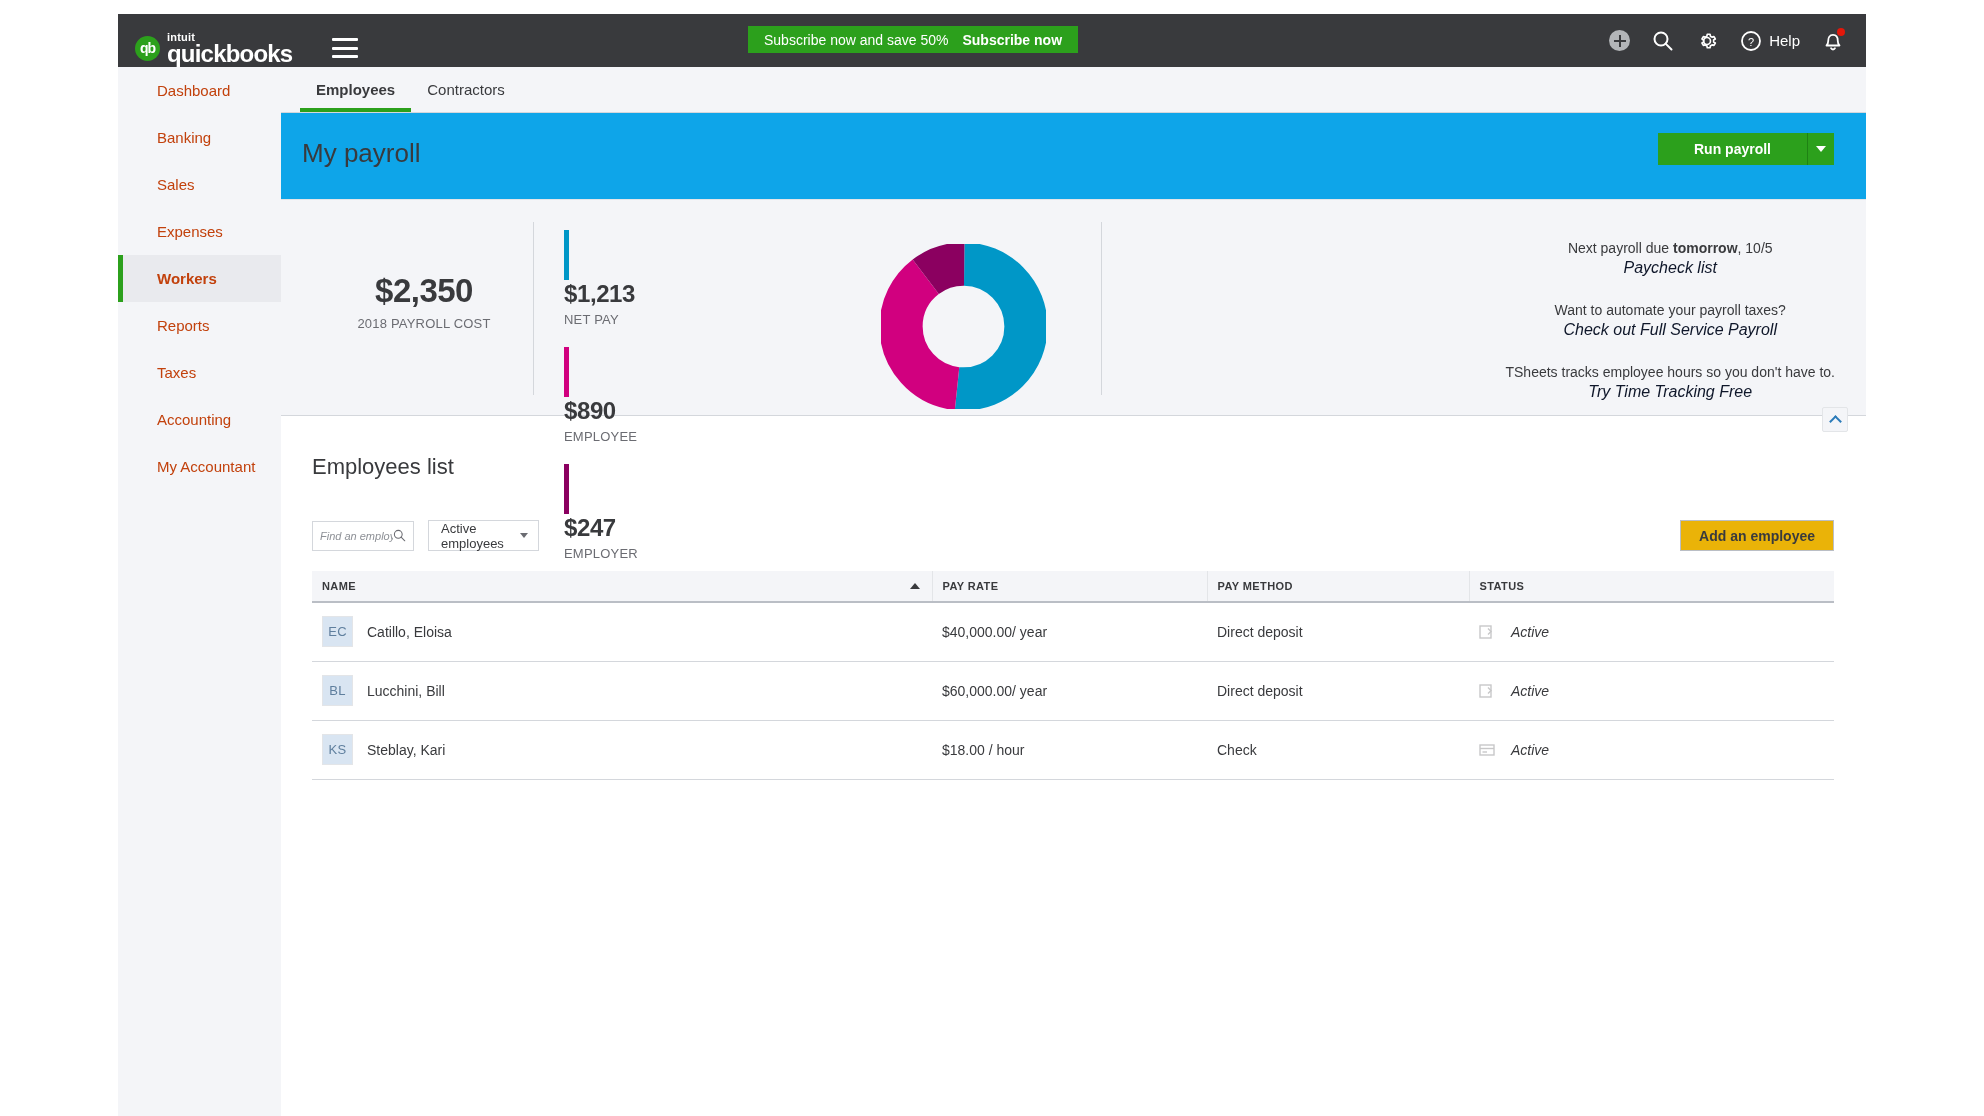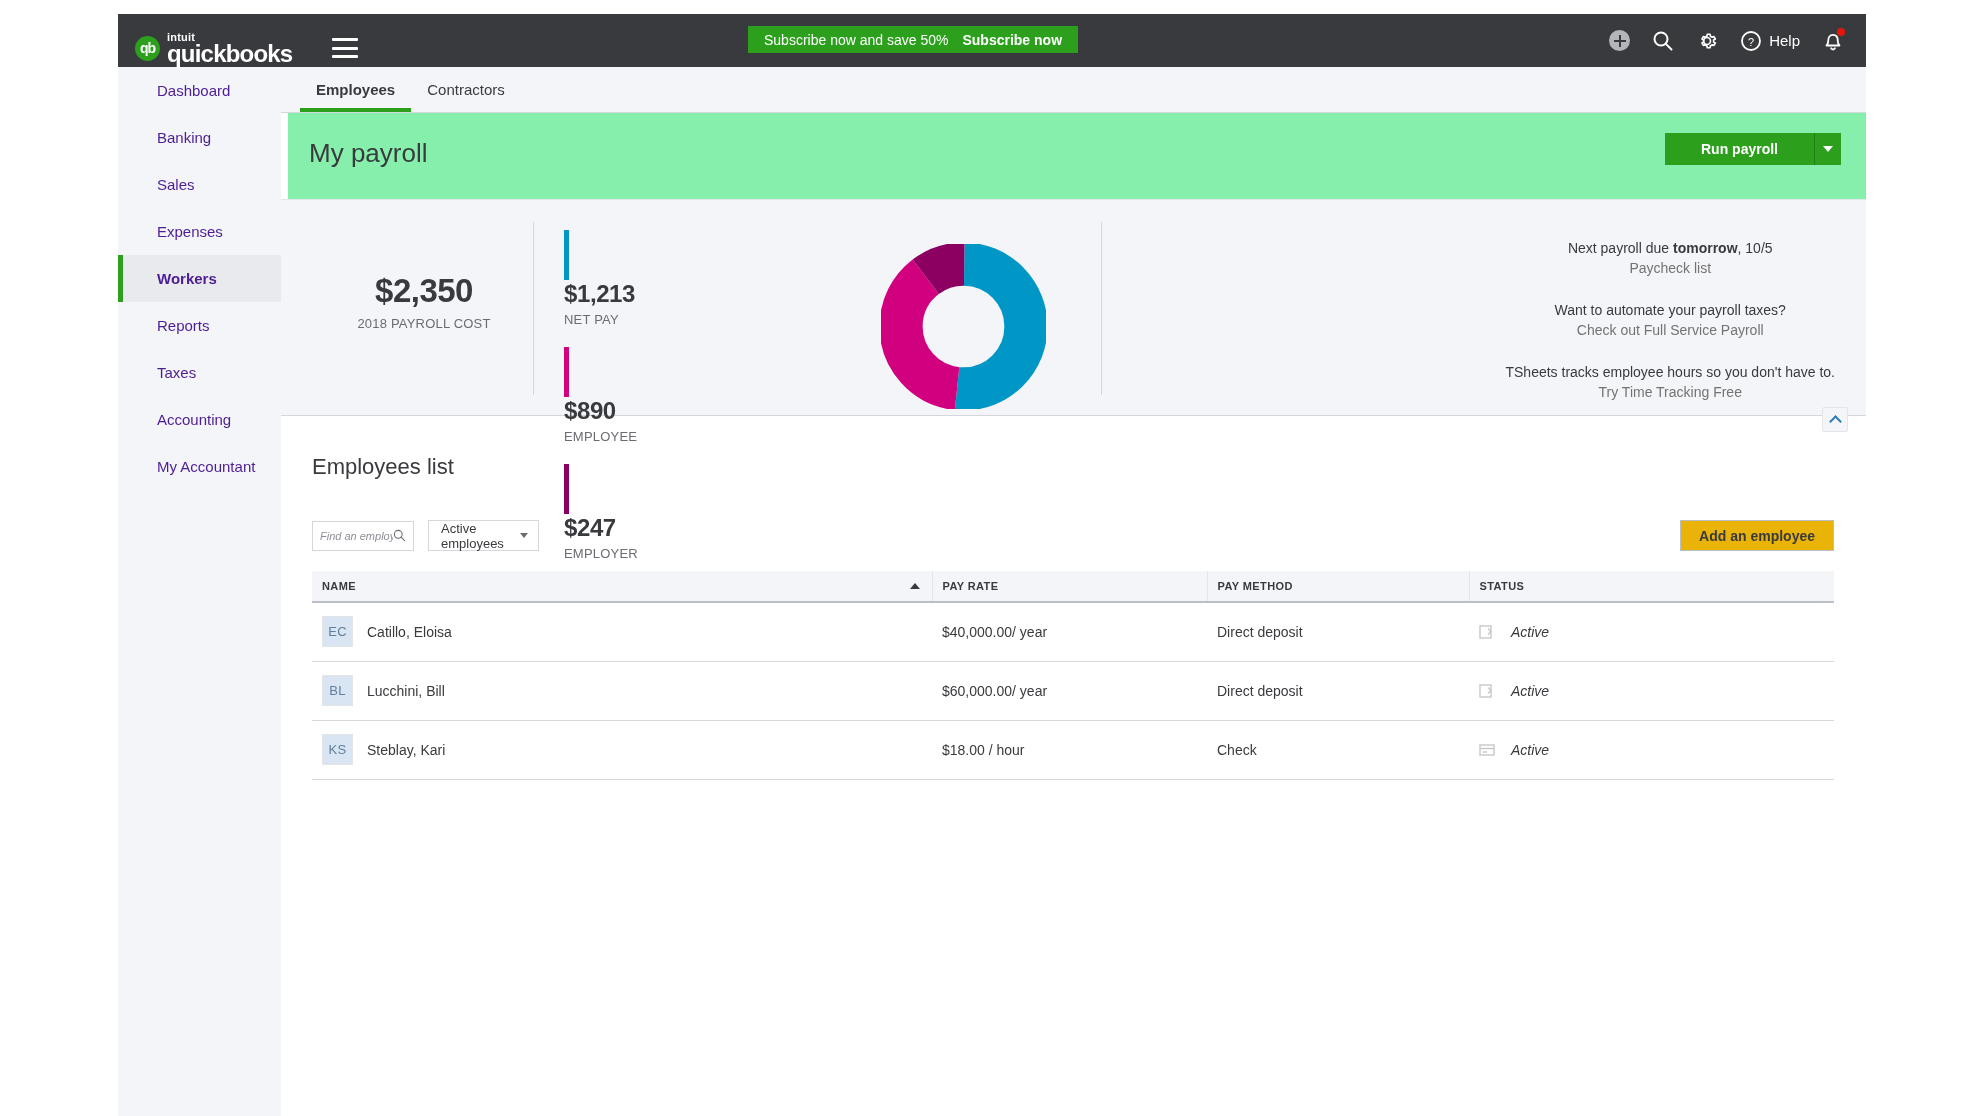--- a/index.html
+++ b/index.html
@@ -86,21 +86,21 @@
   }
 
   
   .sidebar {
     position: absolute; left: 0; top: 53px;
     width: 163px; height: 1049px;
     background: #f4f5f8;
   }
   .nav-item {
     height: 47px; display: flex; align-items: center;
-    padding-left: 39px; font-size: 15px; color: #4c1d95;
+    padding-left: 39px; font-size: 15px; color: #c2410c;
     cursor: pointer; position: relative;
   }
   .nav-item.active {
     background: #e9eaee; font-weight: bold;
   }
   .nav-item.active::before {
     content: ""; position: absolute; left: 0; top: 0;
     width: 5px; height: 100%; background: #2ca01c;
   }
 
@@ -124,22 +124,22 @@
     padding: 0 16px; font-size: 15px; color: #393a3d;
     cursor: pointer; position: relative;
   }
   .tab.active { font-weight: bold; }
   .tab.active::after {
     content: ""; position: absolute; left: 0; bottom: 0;
     width: 100%; height: 4px; background: #2ca01c;
   }
 
   .pagehead {
-    position: absolute; left: 7px; top: 46px;
-    width: 1585px; height: 86px; background: #86efac;
+    position: absolute; left: 0; top: 46px;
+    width: 1585px; height: 86px; background: #0ea5e9;
   }
   .page-title {
     position: absolute; left: 21px; top: 25px;
     font-size: 26px; color: #393a3d; font-weight: normal;
   }
   .runpayroll {
     position: absolute; right: 32px; top: 20px;
     height: 32px; display: flex; align-items: stretch;
     background: #2ca01c; cursor: pointer;
   }
@@ -192,22 +192,22 @@
     width: 1px; height: 173px; background: #d4d7dc;
   }
   .rightinfo {
     position: absolute; right: 31px; top: 38px;
     text-align: center;
   }
   .ri-group { margin-bottom: 22px; }
   .ri-text { font-size: 14px; color: #393a3d; line-height: 20px; }
   .ri-text b { font-weight: bold; }
   .ri-link {
-    font-size: 14px; color: #737373; line-height: 20px;
-    cursor: pointer; display: block;
+    font-size: 16px; color: #0f172a; line-height: 20px;
+    cursor: pointer; display: block; font-style: italic;
   }
   .collapse-btn {
     position: absolute; right: 18px; bottom: -17px;
     width: 26px; height: 25px; background: #f4f5f8;
     border: 1px solid #e3e5e8; border-radius: 2px;
     display: flex; align-items: center; justify-content: center;
     cursor: pointer; z-index: 3;
   }
   .chev-up {
     width: 9px; height: 9px;

